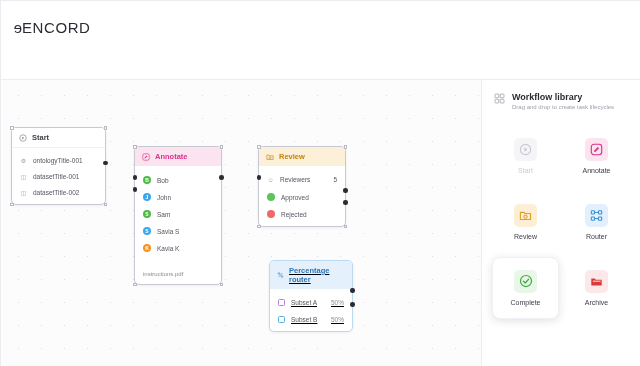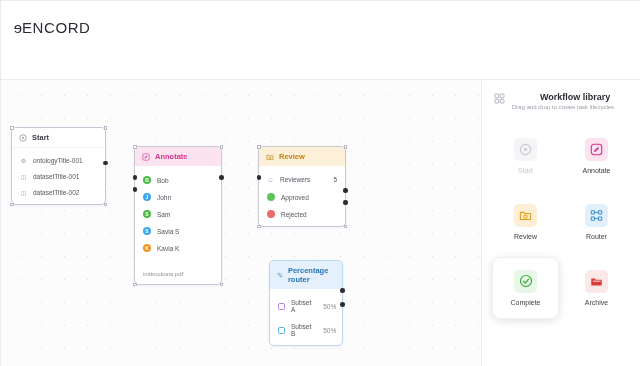--- a/index.html
+++ b/index.html
@@ -65,21 +65,21 @@
   .node-foot { padding:5px 8px 4px; font-size:6px; color:#8b8b97; border-top:1px solid #f0f0f5; margin-top:2px; }
   .mini-ico { font-size:6px; color:#9a9aa6; width:7px; text-align:center; }
 
   
   .handle { position:absolute; width:3.5px; height:3.5px; background:#fff; border:1px solid #b9b9c6; }
   .port { position:absolute; width:4.5px; height:4.5px; border-radius:50%; background:#2b2b33; }
 
   
   .panel { position:absolute; left:481px; top:79px; width:158px; height:286px; background:#fff; padding:10px 10px 0; }
   .panel-head { display:flex; gap:7px; align-items:flex-start; padding:2px 2px 0; }
-  .panel-title { font-size:9px; font-weight:700; color:#2b2b33;margin-left:28px; }
+  .panel-title { font-size:9px; font-weight:700; color:#2b2b33; }
   .panel-sub { font-size:6px; color:#9d9daa; margin-top:2px; line-height:1.25; }
   .grid { display:grid; grid-template-columns:1fr 1fr; gap:4px; margin-top:13px; }
   .lib-card {
     height:62px; border-radius:8px; display:flex; flex-direction:column;
     align-items:center; justify-content:center; gap:6px; cursor:pointer; background:transparent;
   }
   .lib-card.raised { background:#fff; box-shadow:0 2px 9px rgba(30,30,60,.13); border:1px solid #f0f0f5; }
   .lib-card.disabled { cursor:default; }
   .lib-ico { width:23px; height:23px; border-radius:5px; display:flex; align-items:center; justify-content:center; }
   .lib-label { font-size:7px; color:#3c3c46; font-weight:400; }
@@ -216,21 +216,21 @@
       </div>
       <div class="handle" style="left:-2px; top:-2px;"></div>
       <div class="handle" style="right:-2px; top:-2px;"></div>
       <div class="handle" style="left:-2px; bottom:-2px;"></div>
       <div class="handle" style="right:-2px; bottom:-2px;"></div>
       <div class="port" style="left:-2.5px; top:28px;"></div>
       <div class="port" style="right:-2.5px; top:41px;"></div>
       <div class="port" style="right:-2.5px; top:53px;"></div>
     </div>
 
-    <div class="node" style="left:268px; top:180px; width:74px; border:1px solid #bcd9f2;">
+    <div class="node" style="left:268px; top:180px; width:84px; border:1px solid #bcd9f2;text-decoration:underline;">
       <div class="node-head" style="background:#e4f0fc; color:#2c74b8;">
         <svg width="8" height="8" viewBox="0 0 16 16">
             <circle cx="4.6" cy="4.6" r="2" fill="none" stroke="#2c74b8" stroke-width="1.3"></circle>
             <circle cx="11.4" cy="11.4" r="2" fill="none" stroke="#2c74b8" stroke-width="1.3"></circle>
             <line x1="12.2" y1="3.6" x2="3.8" y2="12.4" stroke="#2c74b8" stroke-width="1.3"></line>
           </svg>
         <span>Percentage router</span>
       </div>
       <div class="node-body" style="padding-top:7px;">
         <div class="node-row" style="padding-bottom:7px;">

